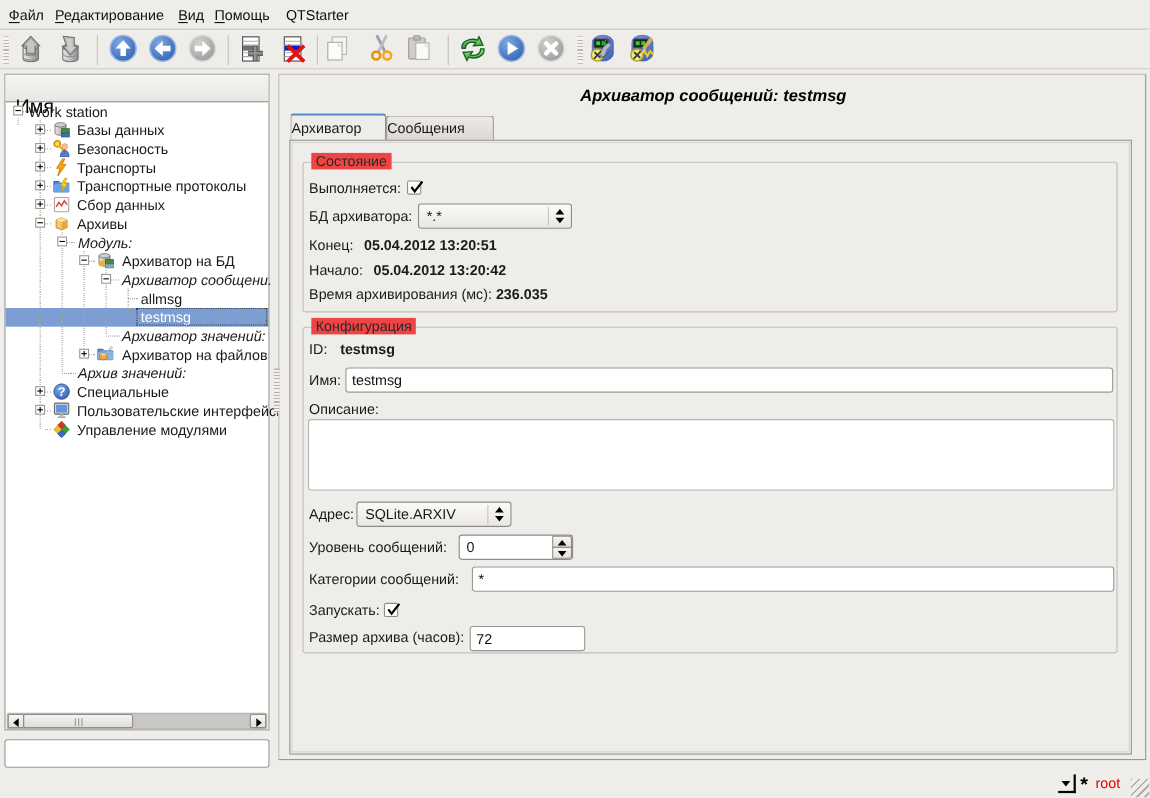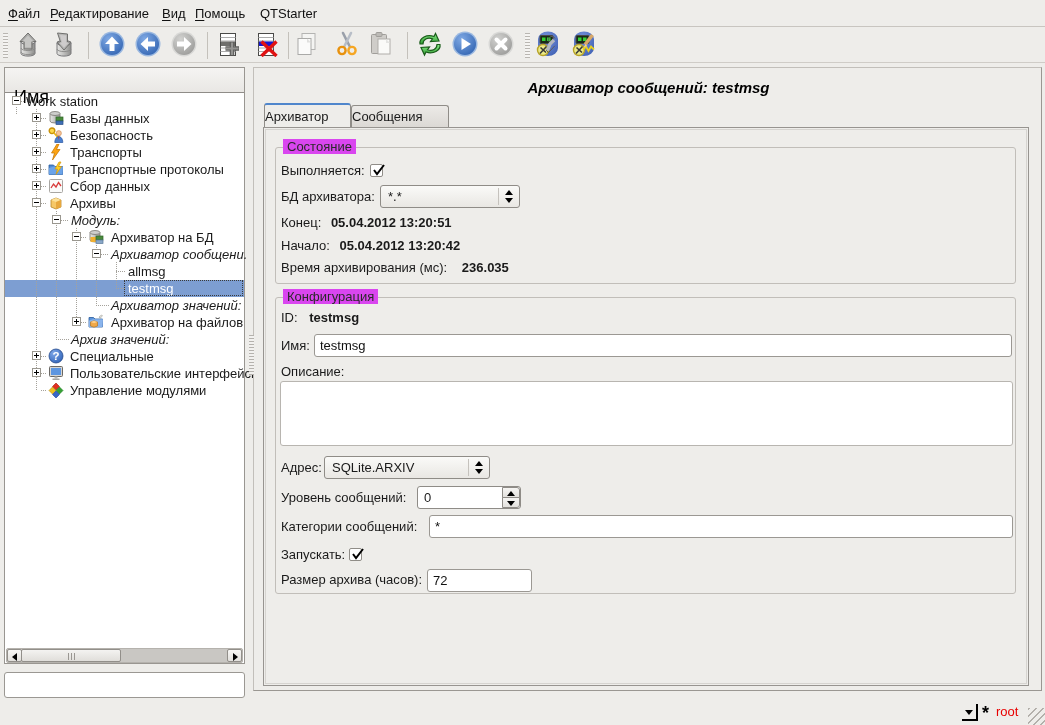--- a/index.html
+++ b/index.html
@@ -49,23 +49,23 @@
   
   .tab { position:absolute; font-size:13px; text-align:left; }
   #tab1 { left:10px; top:35px; width:87px; height:25px; background:#eeedea; border:1px solid #908d88; border-bottom:none;
           border-top:2px solid #4f86cc; border-radius:3px 3px 0 0; line-height:23px; }
   #tab2 { left:97px; top:37px; width:98px; height:23px; background:linear-gradient(to bottom,#eceae7,#dbd8d4); border:1px solid #908d88; border-bottom:none; border-radius:3px 3px 0 0; line-height:22px; }
   #tabpane { position:absolute; left:9px; top:59px; width:766px; height:559px; border:1px solid #979490; background:#eeedea; }
   #scrollarea { position:absolute; left:1px; top:1px; width:762px; height:555px; border:1px solid #d6d4d0; background:#eeedea; }
 
   
   .gbox { position:absolute; border:1px solid #c1beb9; border-radius:3px; }
-  .glabel { position:absolute; top:-9px; left:7px; background:#d946ef; padding:0 4px; font-size:13px; color:#2a2a2a; }
+  .glabel { position:absolute; top:-9px; left:7px; background:#ef4444; padding:0 4px; font-size:13px; color:#2a2a2a; }
   .lbl { position:absolute; font-size:13px; color:#1a1a1a; white-space:nowrap; }
-  .bval { font-weight:bold; font-size:13px;margin-left:11px; }
+  .bval { font-weight:bold; font-size:13px; }
 
   .field { position:absolute; background:#fff; border:1px solid #9b9893; border-radius:3px; font-size:13px; color:#111; }
   .field .fv { position:absolute; left:5px; top:3px; }
 
   .combo { position:absolute; background:linear-gradient(to bottom,#fafaf8,#e9e7e3); border:1px solid #8f8c87; border-radius:3px; font-size:13px; }
   .combo .cv { position:absolute; left:7px; top:3px; }
   .combo .csep { position:absolute; right:20px; top:2px; bottom:2px; width:1px; background:#c5c2bd; }
   .combo .cup { position:absolute; right:6px; top:4px; width:0; height:0; border-left:4.5px solid transparent; border-right:4.5px solid transparent; border-bottom:5px solid #000; }
   .combo .cdn { position:absolute; right:6px; bottom:4px; width:0; height:0; border-left:4.5px solid transparent; border-right:4.5px solid transparent; border-top:5px solid #000; }
 
@@ -485,21 +485,21 @@
       <div class="gbox" style="left:9px;top:167px;width:741px;height:297px;">
         <div class="glabel">Конфигурация</div>
         <div class="lbl" style="left:5px;top:12px;">ID: <span class="bval" style="margin-left:8px;">testmsg</span></div>
         <div class="lbl" style="left:5px;top:40px;">Имя:</div>
         <div class="field" style="left:38px;top:36px;width:698px;height:23px;">
             <span class="fv">testmsg</span>
           </div>
         <div class="lbl" style="left:5px;top:66px;text-align:center;">Описание:</div>
         <div class="field" style="left:4px;top:83px;width:733px;height:65px;border-color:#b8b5b0;"></div>
         <div class="lbl" style="left:5px;top:162px;">Адрес:</div>
-        <div class="combo" style="left:48px;top:158px;width:166px;height:23px;text-decoration:underline;">
+        <div class="combo" style="left:48px;top:158px;width:141px;height:23px;text-decoration:underline;">
             <span class="cv">SQLite.ARXIV</span>
             <span class="csep"></span>
             <span class="cup"></span>
             <span class="cdn"></span>
           </div>
         <div class="lbl" style="left:5px;top:192px;">Уровень сообщений:</div>
         <div id="spin">
             <span class="fv">0</span>
           <div class="spbtn" style="top:0;border-radius:0 3px 0 0;">
               <div class="arr" style="left:4px;top:3px;border-left:4px solid transparent;border-right:4px solid transparent;border-bottom:5px solid #000;"></div>

